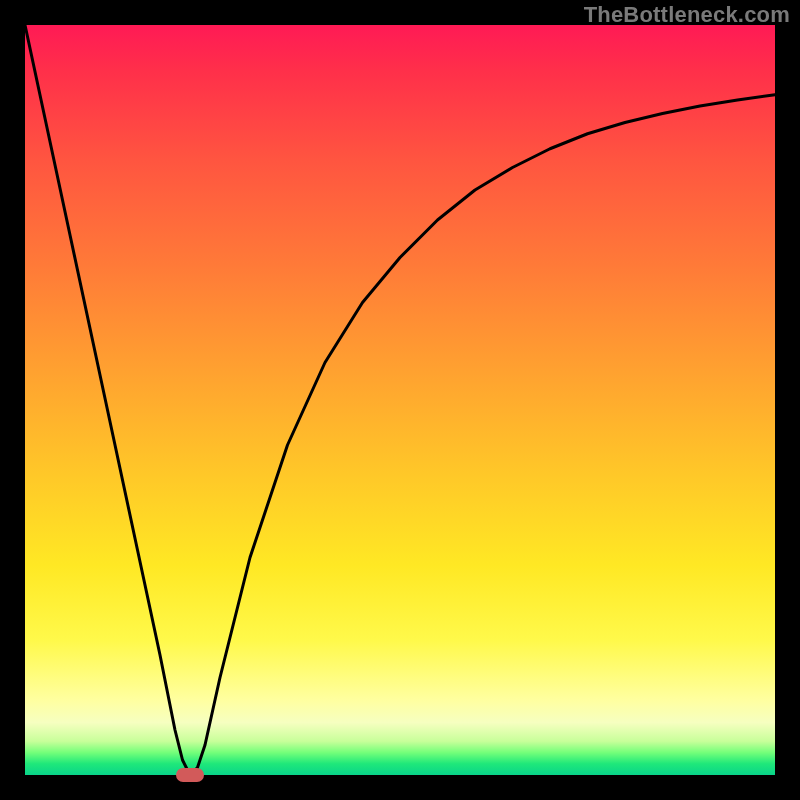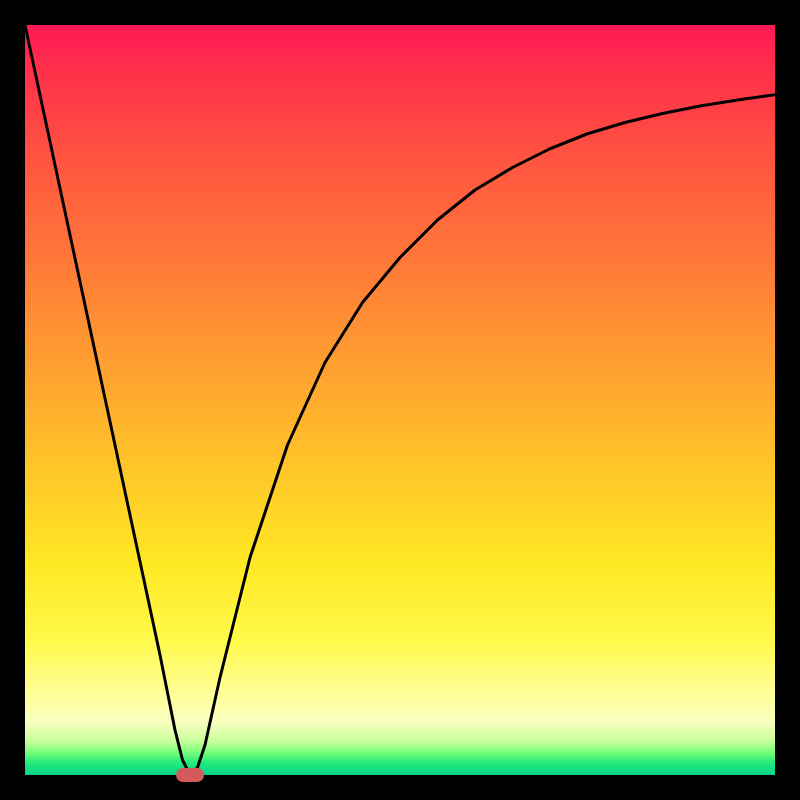--- a/index.html
+++ b/index.html
@@ -61,20 +61,21 @@
     background: #d25a5a;
     border-radius: 8px;
     transform: translate(-50%, -50%);
   }
 </style>
 </head>
 <body>
 
 <div class="frame">
 
+  <div class="watermark">TheBottleneck.com</div>
 
   <div class="plot">
     <svg class="curve" viewBox="0 0 750 750" preserveAspectRatio="none">
       <path id="curve-path" fill="none" stroke="#000" stroke-width="3" stroke-linejoin="round" stroke-linecap="round" d="M0.00 0.00 L22.50 105.00 L45.00 210.00 L67.50 315.00 L90.00 420.00 L112.50 525.00 L135.00 630.00 L150.00 705.00 L157.50 735.00 L165.00 750.00 L172.50 742.50 L180.00 720.00 L195.00 652.50 L225.00 532.50 L262.50 420.00 L300.00 337.50 L337.50 277.50 L375.00 232.50 L412.50 195.00 L450.00 165.00 L487.50 142.50 L525.00 123.75 L562.50 108.75 L600.00 97.50 L637.50 88.50 L675.00 81.00 L712.50 75.00 L750.00 69.75 "></path>
     </svg>
     <div id="marker" class="marker" style="left: 165px; top: 750px; background: rgb(210, 90, 90);"></div>
   </div>
 
 </div>
 

